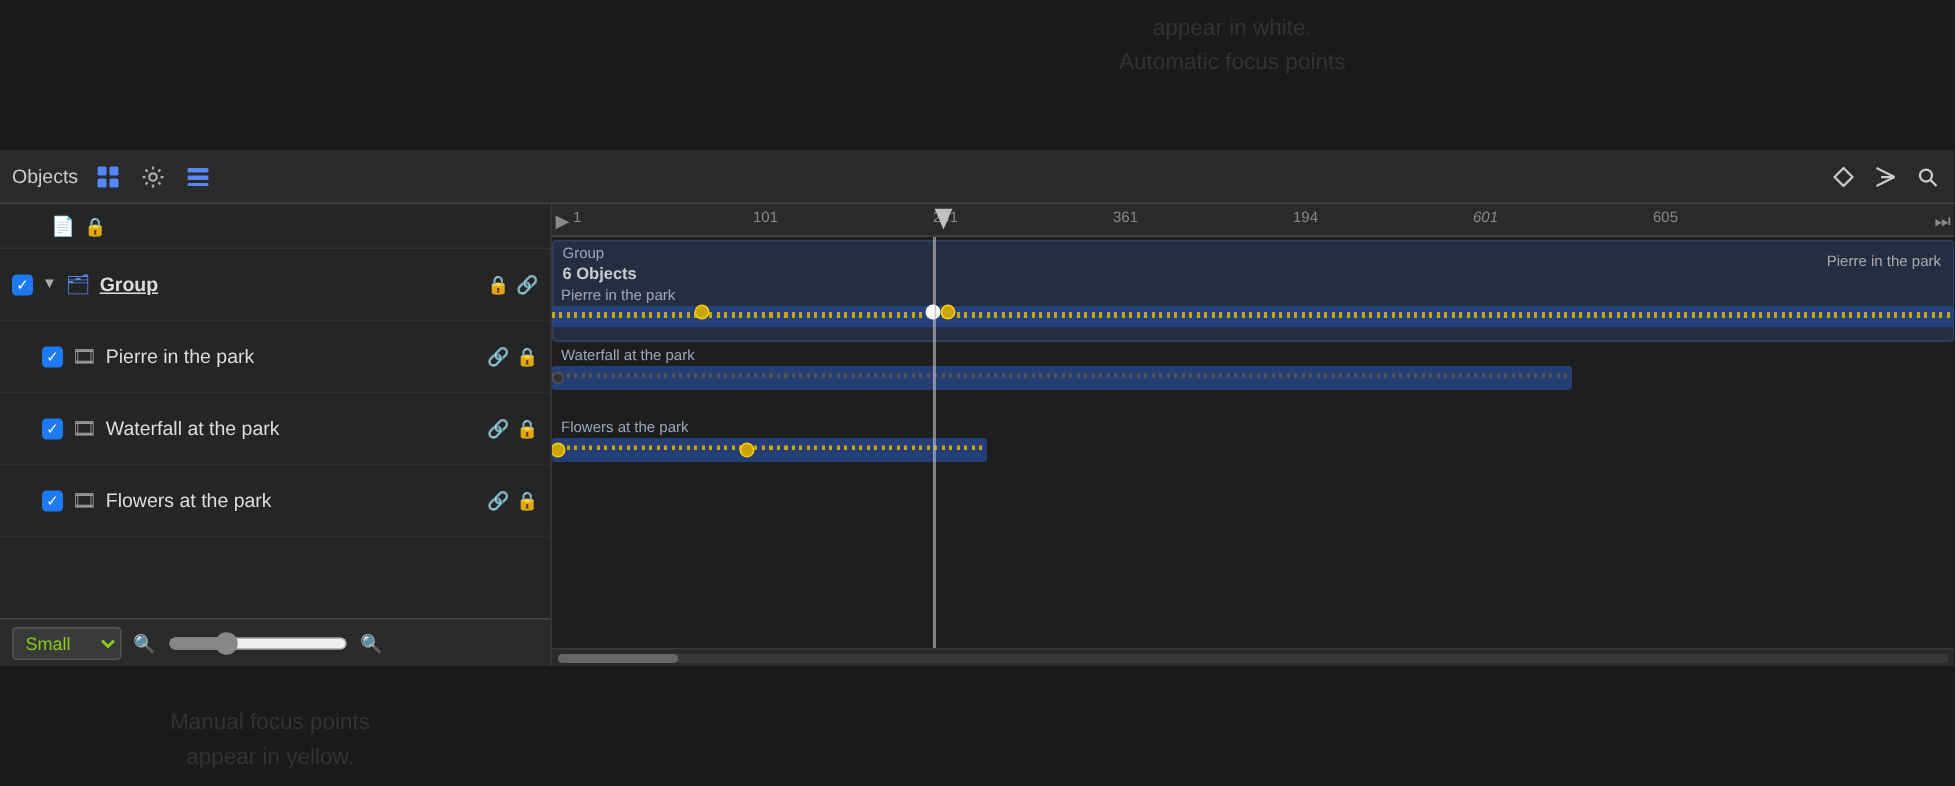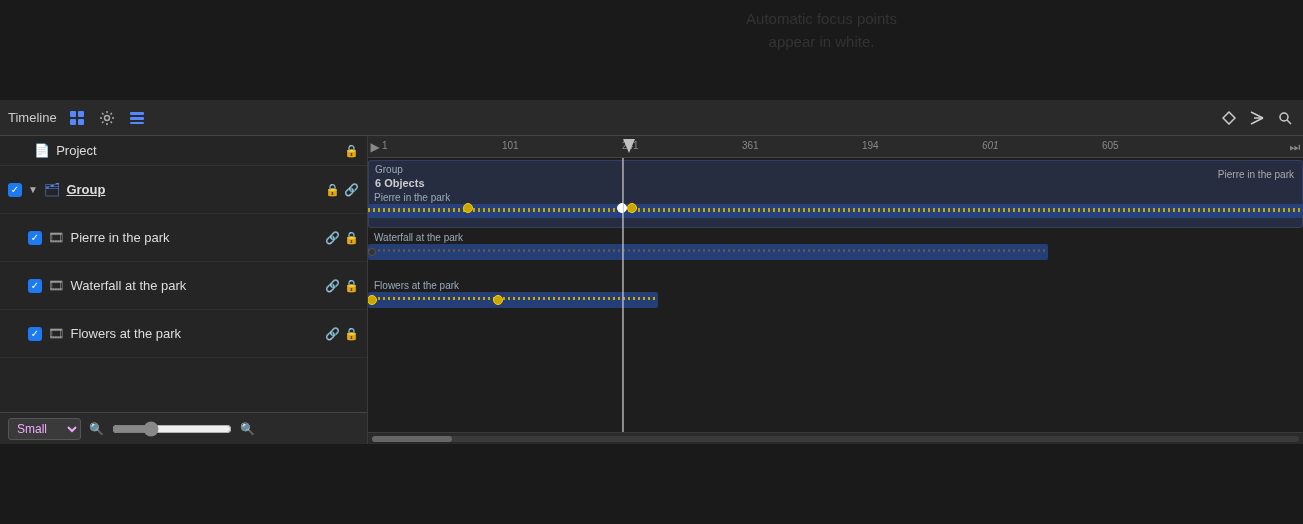--- a/index.html
+++ b/index.html
@@ -181,21 +181,21 @@
       display: flex;
       align-items: center;
       padding: 0 8px;
       gap: 8px;
       flex-shrink: 0;
     }
 
     .size-select {
       background: #3a3a3a;
       border: 1px solid #555;
-      color: #f0abfc;
+      color: #84cc16;
       font-size: 12px;
       padding: 2px 4px;
       border-radius: 3px;
       cursor: pointer;
     }
 
     .zoom-slider {
       flex: 1;
       max-width: 120px;
       accent-color: #888;
@@ -323,32 +323,34 @@
     }
     .sidebar-file-icon {
       font-size: 13px;
       color: #aaa;
     }
   </style>
 </head>
 <body>
 
 <div class="annotation-top">
+  <div>appear in white.</div>
   <div>Automatic focus points</div>
-  <div>appear in white.</div>
 </div>
 
 <div class="annotation-bottom">
+  <div>Manual focus points</div>
+  <div>appear in yellow.</div>
 </div>
 
 <div class="ui-container">
 
   <div class="header-bar">
     <div class="header-left">
-      <span class="header-title">Timeline</span>
+      <span class="header-title">Objects</span>
       <div class="header-icon" title="Grid">
         <svg width="16" height="16" viewBox="0 0 16 16" fill="#5588ff">
             <rect x="1" y="1" width="6" height="6" rx="1"></rect>
             <rect x="9" y="1" width="6" height="6" rx="1"></rect>
             <rect x="1" y="9" width="6" height="6" rx="1"></rect>
             <rect x="9" y="9" width="6" height="6" rx="1"></rect>
           </svg>
       </div>
       <div class="header-icon" title="Settings">
         <svg width="16" height="16" viewBox="0 0 16 16" fill="none" stroke="#aaa" stroke-width="1.5">
@@ -386,21 +388,20 @@
     </div>
   </div>
 
   <div class="main-content">
 
     <div class="sidebar">
 
       <div class="sidebar-project-row">
         <span style="width:20px"></span>
         <span class="sidebar-file-icon">📄</span>
-        <span class="item-label">Project</span>
         <div class="item-actions">
           <span class="action-icon">🔒</span>
         </div>
       </div>
 
       <div class="sidebar-item-row">
         <div class="checkbox"></div>
         <span class="triangle-icon">▼</span>
         <span class="sidebar-folder-icon">🗂</span>
         <span class="group-label">Group</span>

